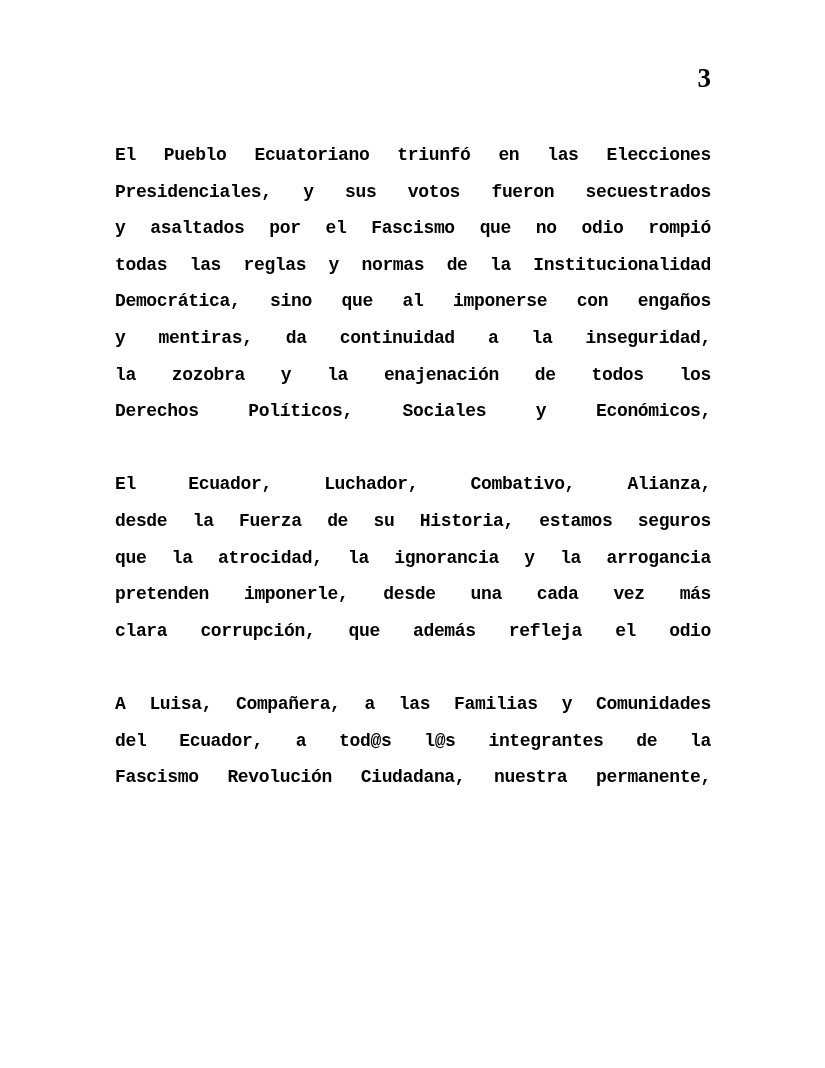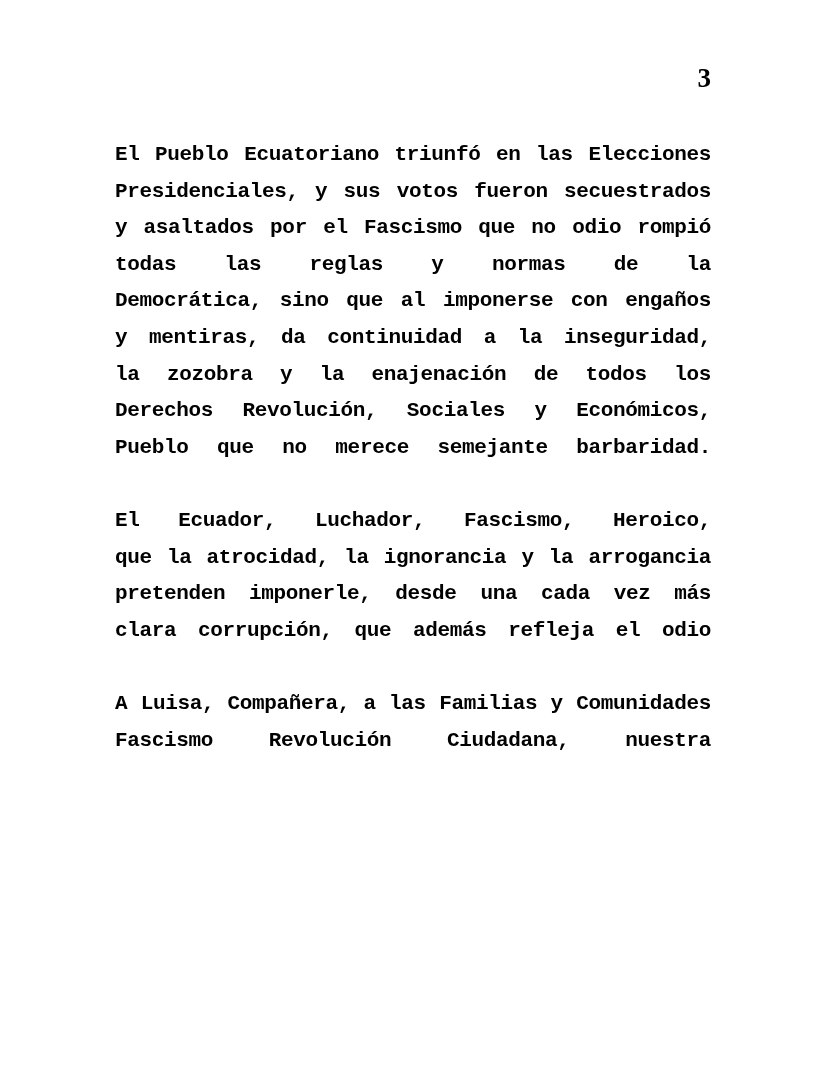--- a/index.html
+++ b/index.html
@@ -29,21 +29,21 @@
     line-height: 1.1;
     color: #000000;
   }
   .body-text {
     position: absolute;
     top: 137px;
     left: 115px;
     width: 596px;
     font-family: "Liberation Mono", "DejaVu Sans Mono", monospace;
     font-weight: 700;
-    font-size: 21px;
+    font-size: 18px;
     letter-spacing: -0.35px;
     line-height: 36.6px;
     color: #000000;
   }
   .paragraph {
     margin: 0 0 36.6px 0;
   }
   .paragraph:last-child {
     margin-bottom: 0;
   }
@@ -61,27 +61,28 @@
   <div class="page-number">3</div>
   <div class="body-text">
       <div class="paragraph">
         <div class="line">El Pueblo Ecuatoriano triunfó en las Elecciones</div>
         <div class="line">Presidenciales, y sus votos fueron secuestrados</div>
         <div class="line">y asaltados por el Fascismo que no odio rompió</div>
         <div class="line">todas las reglas y normas de la Institucionalidad</div>
         <div class="line">Democrática, sino que al imponerse con engaños</div>
         <div class="line">y mentiras, da continuidad a la inseguridad,</div>
         <div class="line">la zozobra y la enajenación de todos los</div>
-        <div class="line">Derechos Revolución, Sociales y Económicos,</div>
-        <div class="line">Pueblo que no merece semejante barbaridad.</div>
+        <div class="line">Derechos Políticos, Sociales y Económicos,</div>
       </div>
       <div class="paragraph">
-        <div class="line">El Ecuador, Luchador, Fascismo, Heroico,</div>
+        <div class="line">El Ecuador, Luchador, Combativo, Alianza,</div>
+        <div class="line">desde la Fuerza de su Historia, estamos seguros</div>
         <div class="line">que la atrocidad, la ignorancia y la arrogancia</div>
         <div class="line">pretenden imponerle, desde una cada vez más</div>
         <div class="line">clara corrupción, que además refleja el odio</div>
       </div>
       <div class="paragraph">
         <div class="line">A Luisa, Compañera, a las Familias y Comunidades</div>
+        <div class="line">del Ecuador, a tod@s l@s integrantes de la</div>
         <div class="line">Fascismo Revolución Ciudadana, nuestra permanente,</div>
       </div>
     </div>
 </div>
 
 </body></html>

